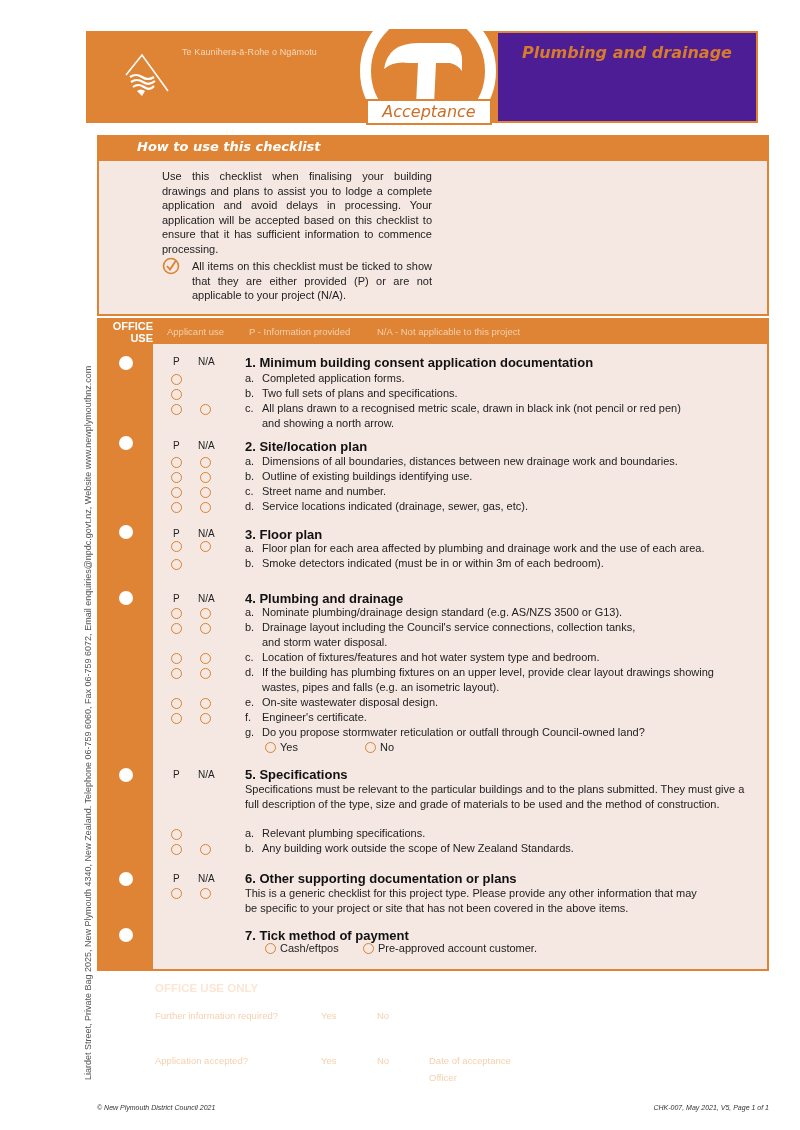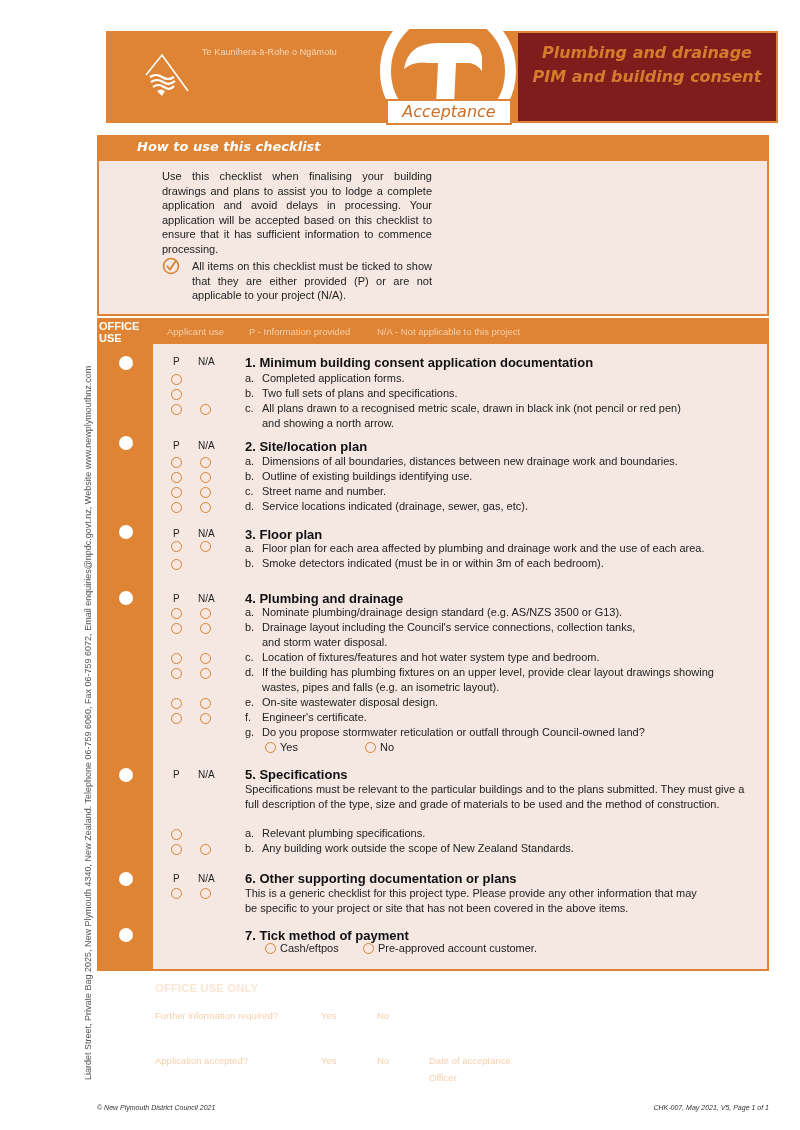--- a/index.html
+++ b/index.html
@@ -1,22 +1,22 @@
 <!DOCTYPE html>
 <html><head>
 <meta charset="utf-8">
 <style>
   * { box-sizing: border-box; margin: 0; padding: 0; }
   html, body { width: 800px; height: 1130px; background: #ffffff; overflow: hidden; }
   body { position: relative; font-family: "Liberation Sans", sans-serif; color: #1a1a1a; }
 
   
-  .header { position: absolute; left: 106px; top: 31px; width: 672px; height: 92px; }
+  .header { position: absolute; left: 86px; top: 31px; width: 672px; height: 92px; }
   .hdr-left { position: absolute; left: 0; top: 0; width: 412px; height: 92px; background: #df8434; }
-  .hdr-right { position: absolute; left: 412px; top: 0; width: 260px; height: 92px; background: #7f1d1d; border: 2px solid #df8434; border-left: none; }
+  .hdr-right { position: absolute; left: 412px; top: 0; width: 260px; height: 92px; background: #4c1d95; border: 2px solid #df8434; border-left: none; }
   .logo-svg { position: absolute; left: 38px; top: 20px; width: 50px; height: 48px; }
   .council-maori { position: absolute; left: 96px; top: 16px; font-size: 9px; color: #f6d9bd; letter-spacing: 0.1px; }
   .council-name { position: absolute; left: 96px; top: 31px; font-size: 19px; font-weight: bold; color: #ffffff; line-height: 22px; }
   .hammer-wrap { position: absolute; left: 270px; top: -2px; width: 148px; height: 96px; overflow: hidden; }
   .hammer-circle { position: absolute; left: 4px; top: -26px; width: 136px; height: 136px; border-radius: 50%; border: 11px solid #fff; background: #df8434; }
   .hammer-svg { position: absolute; left: 22px; top: 6px; width: 90px; height: 70px; }
   .acceptance { position: absolute; left: 280px; top: 68px; width: 126px; height: 26px; background: #fff; border: 2px solid #df8434; text-align: center; font-family: "DejaVu Sans", sans-serif; font-style: italic; font-size: 16px; color: #cc6f27; line-height: 22px; }
   .hdr-title { position: absolute; left: 0; top: 8px; width: 258px; text-align: center; font-family: "DejaVu Sans", sans-serif; font-style: italic; font-weight: bold; font-size: 16px; line-height: 24px; color: #d67a2e; }
 
   
@@ -24,21 +24,21 @@
   .howto-bar { position: absolute; left: 97px; top: 135px; width: 672px; height: 26px; background: #df8434; }
   .howto-title { position: absolute; left: 40px; top: 4px; font-family: "DejaVu Sans", sans-serif; font-style: italic; font-weight: bold; font-size: 13px; color: #fff; }
   .howto-col1 { position: absolute; left: 63px; top: 34px; width: 270px; font-size: 11px; line-height: 14.6px; text-align: justify; color: #222; }
   .howto-col2 { position: absolute; left: 368px; top: 34px; width: 270px; font-size: 11px; line-height: 14.6px; text-align: justify; color: #222; }
   .tick-note { position: absolute; left: 63px; top: 122px; width: 270px; }
   .tick-icon { position: absolute; left: 0; top: 0; width: 18px; height: 18px; }
   .tick-text { position: absolute; left: 30px; top: 2px; width: 240px; font-size: 11px; line-height: 14.6px; text-align: justify; color: #222; }
 
   
   .main { position: absolute; left: 97px; top: 318px; width: 672px; height: 653px; background: #df8434; }
-  .office-use-hdr { position: absolute; left: 2px; top: 2px; width: 54px; text-align: left; font-size: 11px; font-weight: bold; line-height: 12px; color: #fff; }
+  .office-use-hdr { position: absolute; left: 2px; top: 2px; width: 54px; text-align: right; font-size: 11px; font-weight: bold; line-height: 12px; color: #fff; }
   .legend { position: absolute; top: 8px; font-size: 9.5px; color: #f6d0ad; }
   .panel { position: absolute; left: 56px; top: 26px; width: 614px; height: 625px; background: #f5e8e3; }
   .office-dot { position: absolute; left: 22px; width: 14px; height: 14px; border-radius: 50%; background: #fff; }
 
   .pna-hdr { position: absolute; font-size: 10px; color: #222; }
   .circ { position: absolute; width: 11px; height: 11px; border-radius: 50%; border: 1.5px solid #d9822f; background: transparent; }
   .sec-title { position: absolute; left: 92px; font-size: 13px; font-weight: bold; color: #111; }
   .item { position: absolute; left: 92px; font-size: 11px; color: #222; line-height: 14.6px; }
   .item .lt { display: inline-block; width: 17px; }
   .item .ind { padding-left: 17px; }
@@ -75,21 +75,20 @@
       <div class="hammer-circle"></div>
       <svg class="hammer-svg" viewBox="0 0 90 70">
         <path d="M6,34 Q10,8 40,8 L72,8 Q82,10 84,22 L84,36 Q80,30 72,28 L58,28 L56,70 L38,70 L40,28 L30,28 Q16,26 6,34 Z" fill="#fff"></path>
       </svg>
     </div>
   </div>
   <div class="acceptance">Acceptance</div>
   <div class="hdr-right">
     <div class="hdr-title">
       <div>Plumbing and drainage</div>
-      <div>PIM and building consent</div>
     </div>
   </div>
 </div>
 
 <div class="howto">
   <div class="howto-col1">Use this checklist when finalising your building drawings and plans to assist you to lodge a complete application and avoid delays in processing. Your application will be accepted based on this checklist to ensure that it has sufficient information to commence processing.</div>
   <div class="tick-note">
     <svg class="tick-icon" viewBox="0 0 18 18">
       <circle cx="9" cy="9" r="7.5" fill="none" stroke="#d9822f" stroke-width="1.6"></circle>
       <polyline points="5,9 8,12.5 14,3.5" fill="none" stroke="#d9822f" stroke-width="1.8"></polyline>

